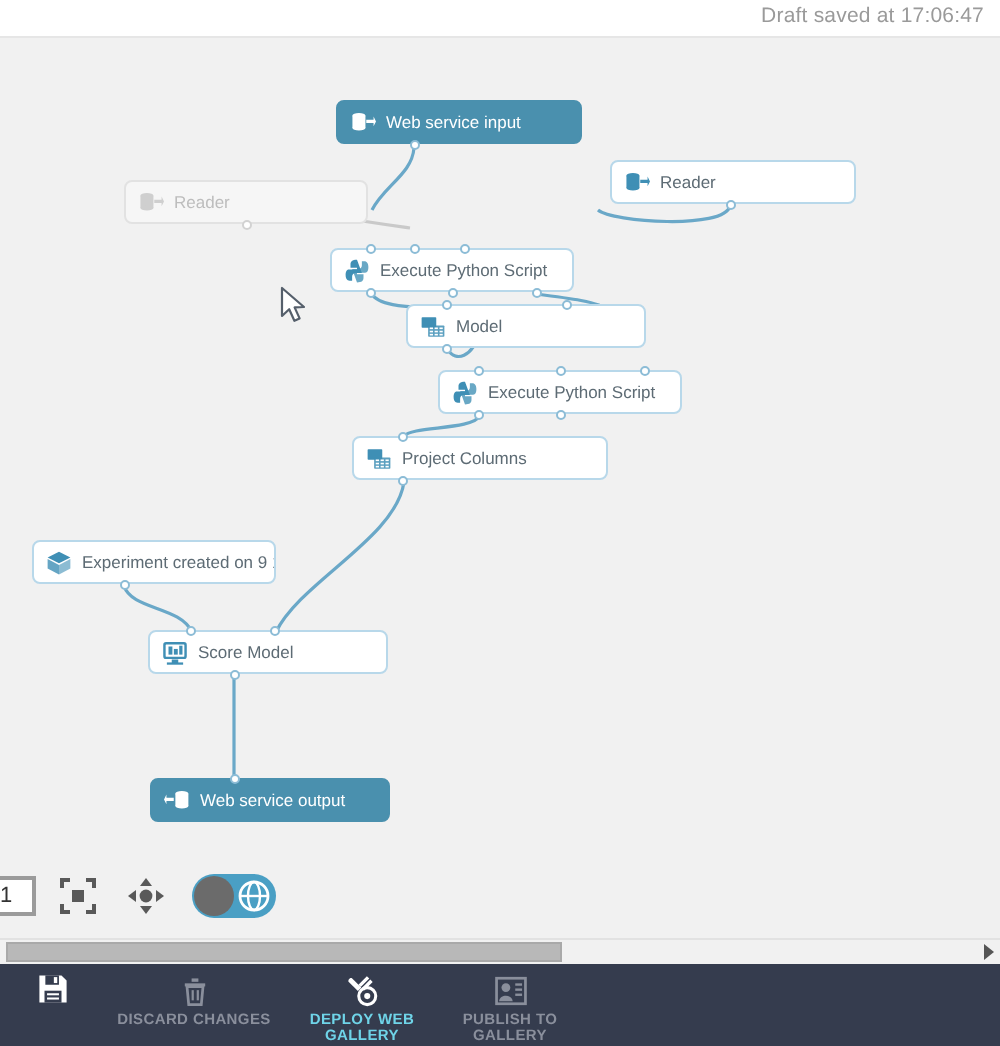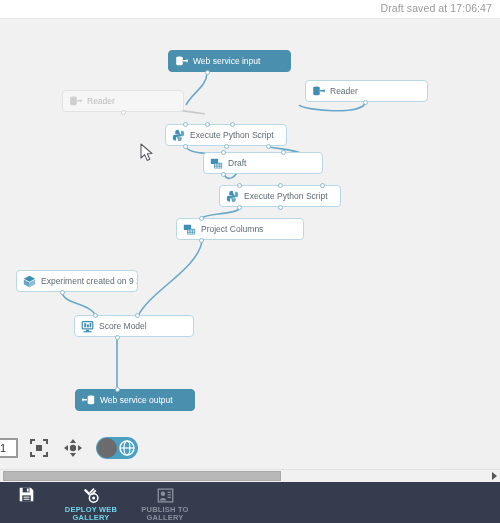--- a/index.html
+++ b/index.html
@@ -270,21 +270,21 @@
               <rect x="9" y="8.3" width="2" height="1"></rect>
               <rect x="12" y="8.3" width="2" height="1"></rect>
               <rect x="6" y="10.3" width="2" height="1"></rect>
               <rect x="9" y="10.3" width="2" height="1"></rect>
               <rect x="12" y="10.3" width="2" height="1"></rect>
               <rect x="6" y="12.2" width="2" height="1"></rect>
               <rect x="9" y="12.2" width="2" height="1"></rect>
               <rect x="12" y="12.2" width="2" height="1"></rect>
             </g>
           </svg>
-          <span class="nlabel">Draft</span>
+          <span class="nlabel">Model</span>
         </div>
         <div class="port" style="left: 220.9px; top: 130.5px;"></div>
         <div class="port" style="left: 280.9px; top: 130.5px;"></div>
         <div class="port" style="left: 220.9px; top: 152.5px;"></div>
         <div class="node normal" style="left: 219px; top: 166px; width: 122px;">
           <svg class="nicon" viewBox="0 0 16 16">
             <path d="M8 1 C5 1 4 2 4 4 L4 6 L8 6 L8 7 L3 7 C1.5 7 1 8.5 1 10.5 C1 12.5 1.8 14 3.5 14 L5 14 L5 11.5 C5 10 5.8 9.2 7.5 9.2 L11 9.2" fill="#3f8fb5"></path>
             <path d="M8 15 C11 15 12 14 12 12 L12 10 L8 10 L8 9 L13 9 C14.5 9 15 7.5 15 5.5 C15 3.5 14.2 2 12.5 2 L11 2 L11 4.5 C11 6 10.2 6.8 8.5 6.8 L5 6.8" fill="#3f8fb5" opacity="0.78"></path>
           </svg>
           <span class="nlabel">Execute Python Script</span>
@@ -407,20 +407,32 @@
             <path d="M2 2 h13 l3 3 v13 h-16 z" fill="#ffffff"></path>
             <rect x="5.5" y="2" width="8" height="5.5" fill="#353c4e"></rect>
             <rect x="10.5" y="3" width="2" height="3.5" fill="#ffffff"></rect>
             <rect x="5" y="11" width="10" height="7" fill="#353c4e"></rect>
             <rect x="6.5" y="12.5" width="7" height="1.2" fill="#ffffff"></rect>
             <rect x="6.5" y="15" width="7" height="1.2" fill="#ffffff"></rect>
           </svg>
         </div>
         <div class="ctext" style="white-space: pre-line; margin-top: 35px;">SAVE</div>
       </div>
+      <div class="cmd disabled" style="width: 90px;">
+        <div class="cicon">
+          <svg viewBox="0 0 20 20" width="17" height="17">
+            <rect x="4" y="5.5" width="12" height="1.8" fill="#8a8f9c"></rect>
+            <rect x="8" y="2.6" width="4" height="2" fill="#8a8f9c"></rect>
+            <path d="M5.3 7.5 h9.4 l-1 10.5 h-7.4 z" fill="none" stroke="#8a8f9c" stroke-width="1.6"></path>
+            <rect x="8" y="9.5" width="1.3" height="6" fill="#8a8f9c"></rect>
+            <rect x="11" y="9.5" width="1.3" height="6" fill="#8a8f9c"></rect>
+          </svg>
+        </div>
+        <div class="ctext" style="white-space: pre-line;">DISCARD CHANGES</div>
+      </div>
       <div class="cmd accent" style="width: 78px;">
         <div class="cicon">
           <svg viewBox="0 0 20 20" width="17" height="17">
             <path d="M3.5 2.5 L9 8 L7 10 L1.5 4.5 C1 3.5 2.5 2 3.5 2.5 z" fill="#ffffff"></path>
             <path d="M8 7 L13 2 M10 9 L15 4" stroke="#ffffff" stroke-width="2"></path>
             <circle cx="12.5" cy="13" r="5" fill="none" stroke="#ffffff" stroke-width="1.8"></circle>
             <circle cx="12.5" cy="13" r="1.8" fill="#ffffff"></circle>
           </svg>
         </div>
         <div class="ctext" style="white-space: pre-line;">DEPLOY WEB

